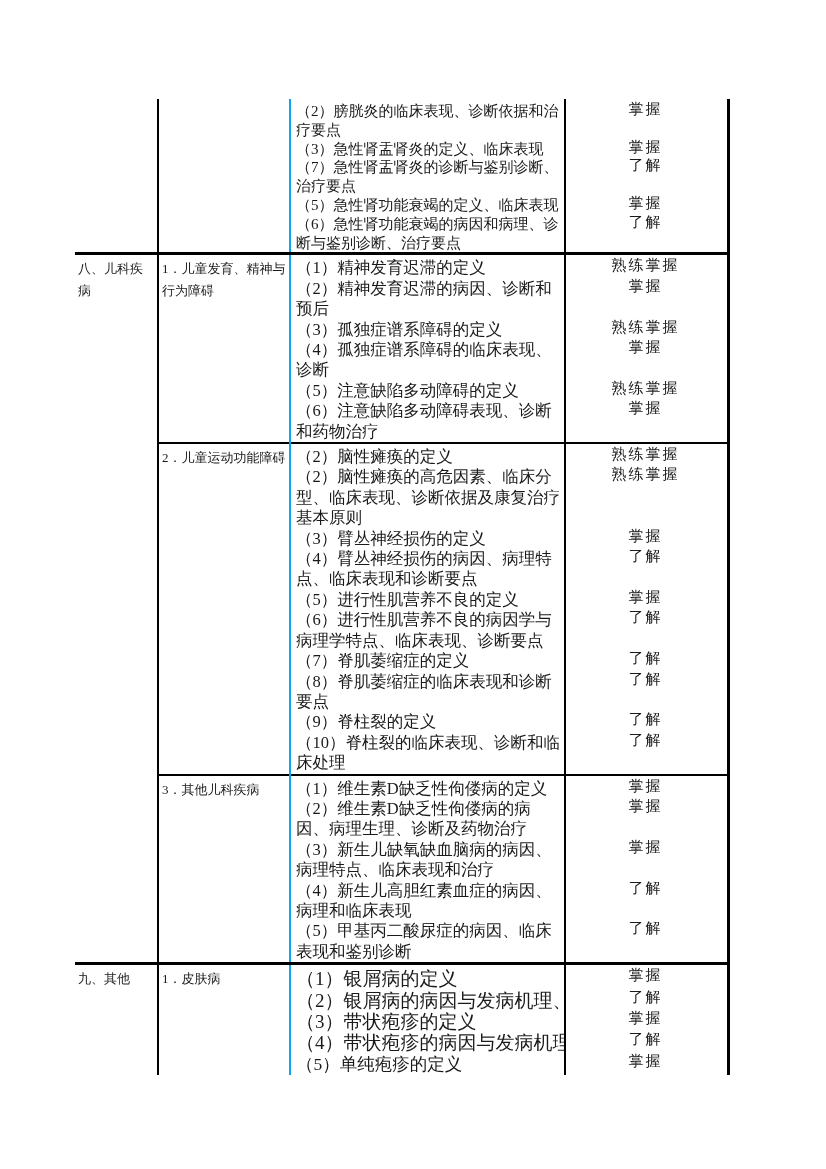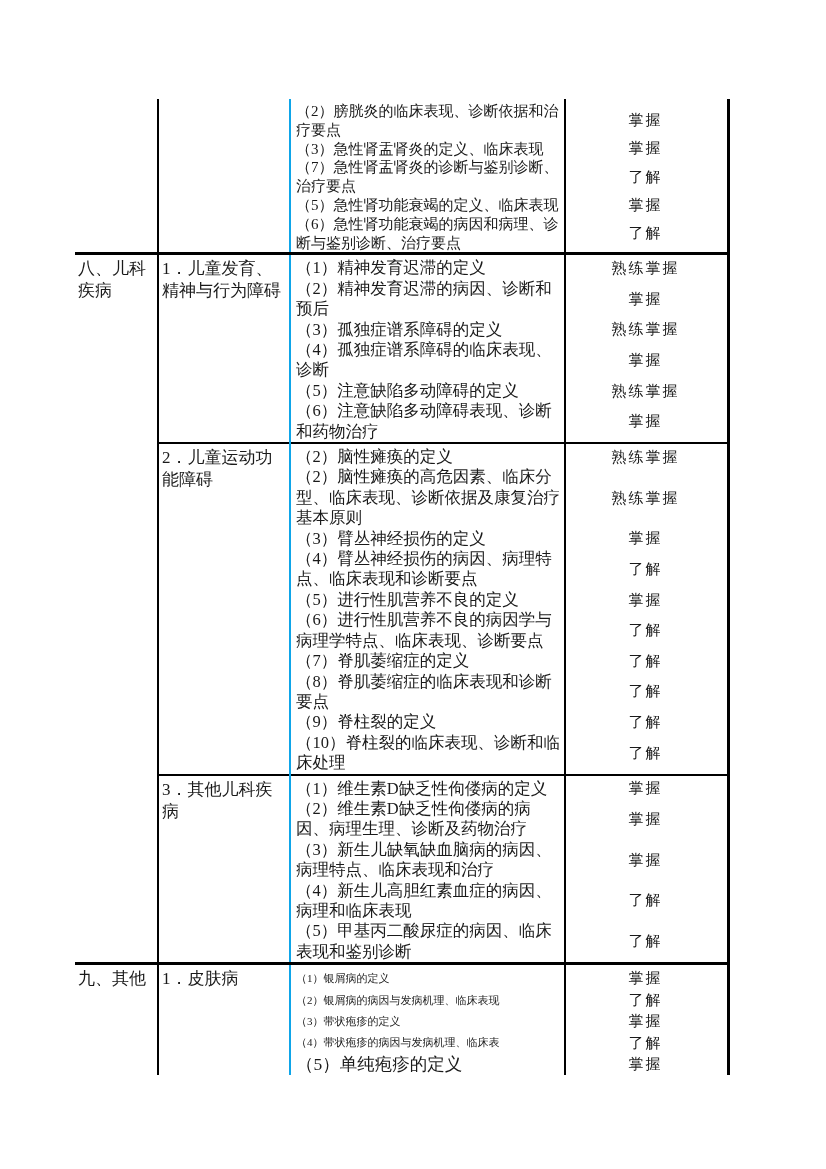--- a/index.html
+++ b/index.html
@@ -23,41 +23,41 @@
   td.c3{
     width:436px;
     border-right:3px solid #000;
     
     background:linear-gradient(#000,#000) no-repeat 273px 0 / 2px 100%;
     padding:3px 0 0 0;
   }
   tr.section-start > td{border-top:3px solid #000;}
   tr.sub-start > td{border-top:2px solid #000;border-radius:10px;}
 
-  .cat, .subcat{font-size:17px;line-height:22px;}
-
-  .item{display:flex;align-items:center;}
+  .cat, .subcat{font-size:13px;line-height:22px;}
+
+  .item{display:flex;align-items:flex-start;}
   .item .txt{
     flex:0 0 273px;box-sizing:border-box;
     padding-left:5px;padding-right:1px;
     overflow:hidden;
   }
   .item .lvl{
     flex:1;display:flex;align-items:center;justify-content:center;
     font-size:15px;letter-spacing:2px;line-height:1;
     white-space:nowrap;
   }
 
   
   tr.sec0.row0{height:151px;}  tr.sec0 .txt{font-size:15px;line-height:18.8px;}
   tr.sec1.row0{height:184px;}
   tr.sec1.row1{height:329px;}
   tr.sec1.row2{height:182px;}
   tr.sec1 .txt{font-size:16.5px;line-height:20.4px;}
-  tr.sec2.row0{height:107px;}  tr.sec2 .txt{font-size:11px;line-height:21.4px;white-space:nowrap;}
+  tr.sec2.row0{height:107px;}  tr.sec2 .txt{font-size:19px;line-height:21.4px;white-space:nowrap;}
   tr.sec2 .item:last-child .txt{font-size:17.5px;}
 </style>
 </head>
 <body>
 
 <div class="page">
   <table class="syllabus">
     <tbody id="table-body">
         <tr class="sec0 row0">
           <td class="c1" rowspan="1">

